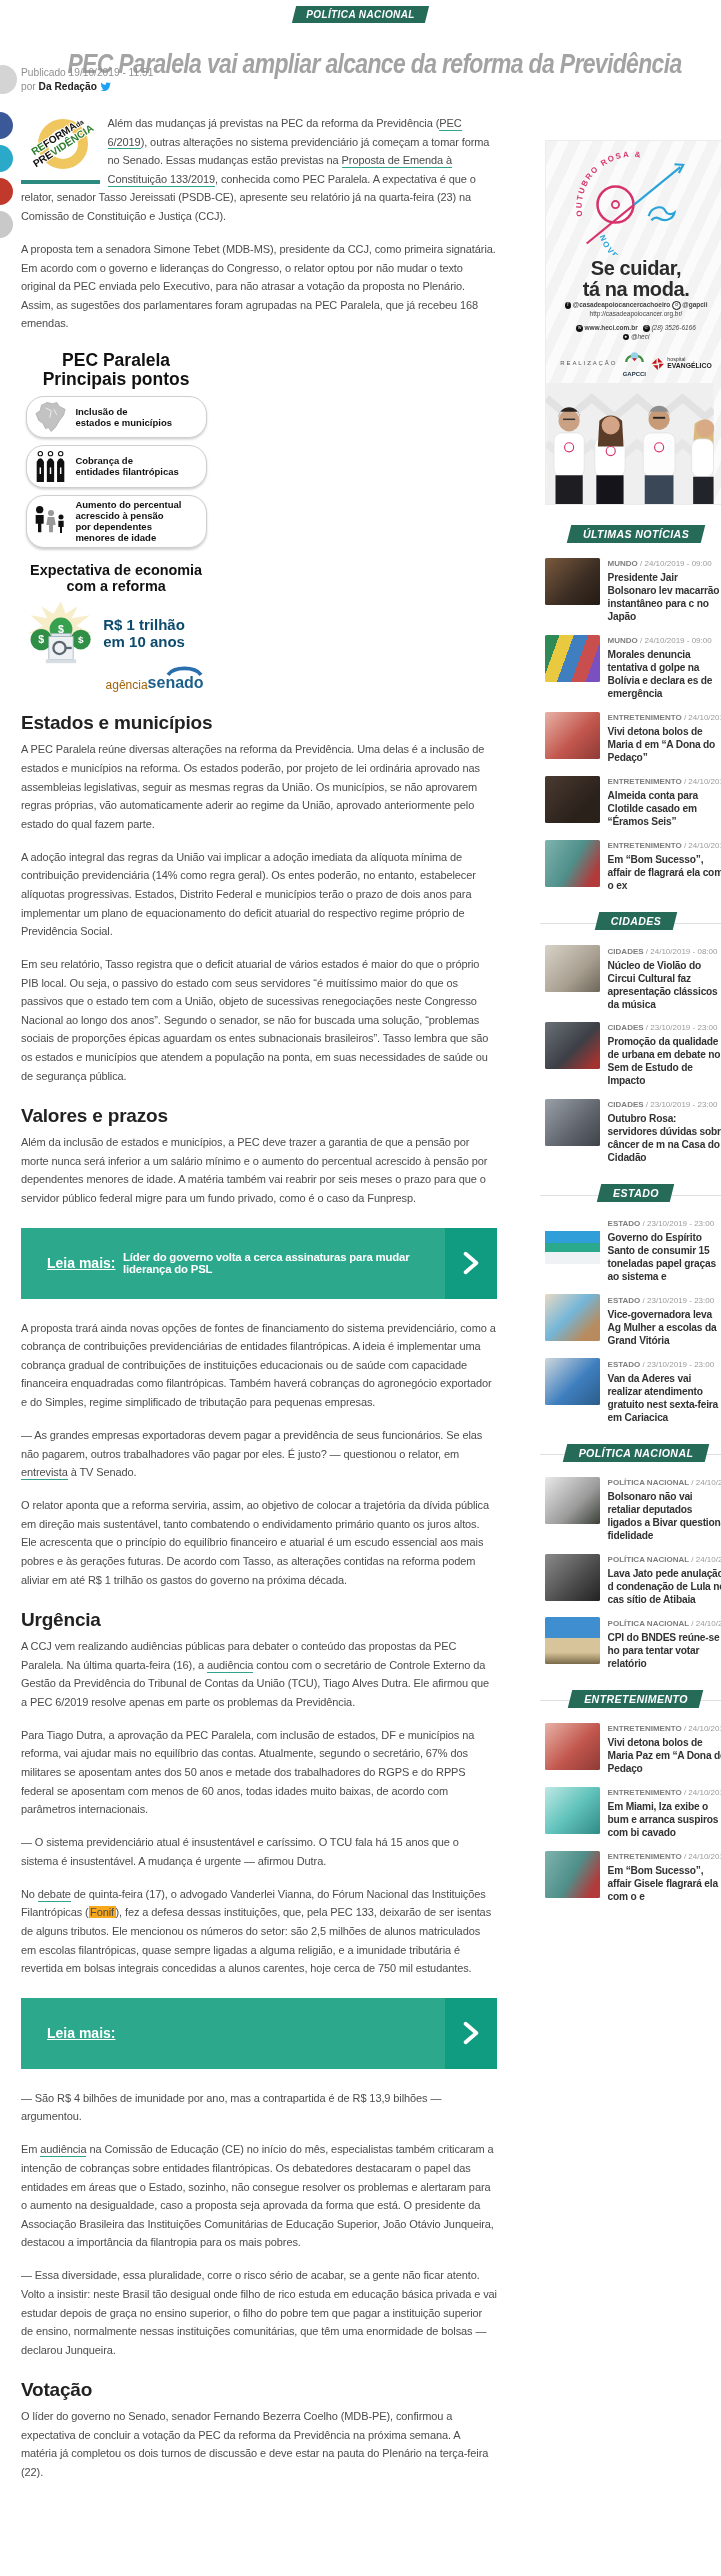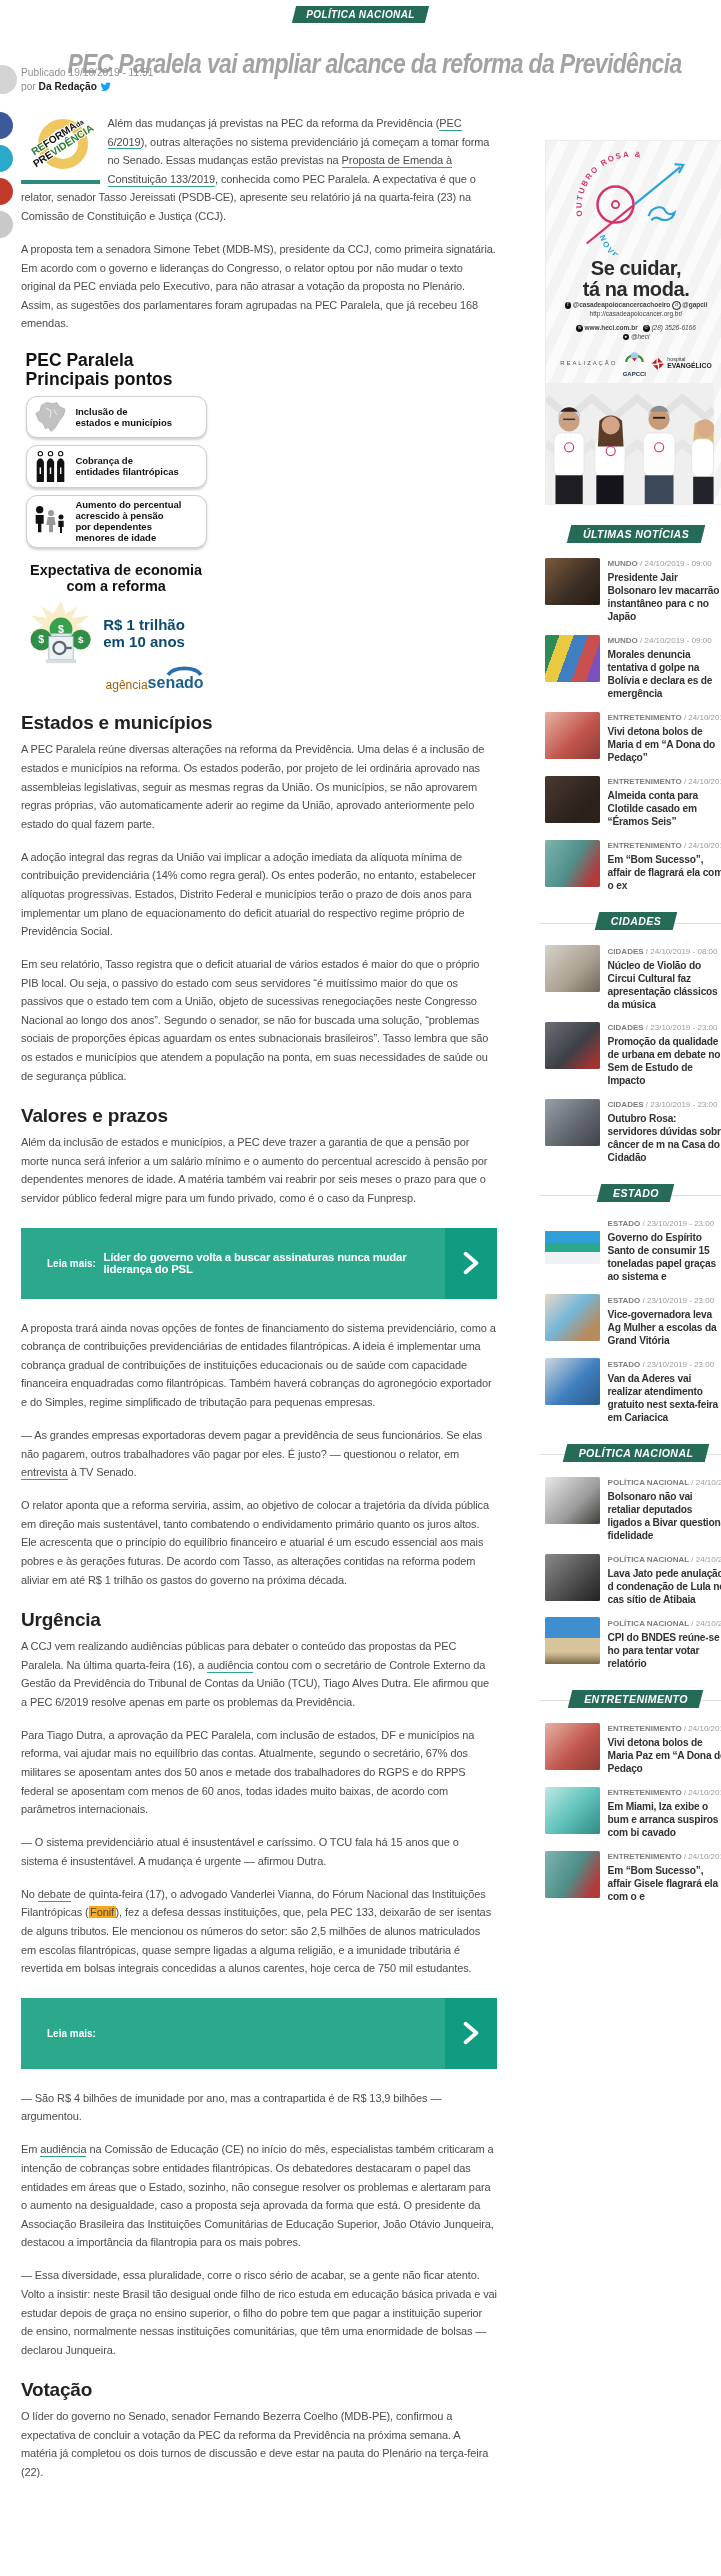--- a/index.html
+++ b/index.html
@@ -36,37 +36,37 @@
   .stamp .ring{position:absolute;left:16.7px;top:1.5px;width:30px;height:30px;border:10.6px solid #f0c75e;border-radius:50%}
   .stamp .stxt{position:absolute;left:-3px;top:13.7px;width:85px;text-align:center;
                transform:rotate(-33deg);font-weight:bold;font-size:10.2px;line-height:10px;color:#111;
                text-shadow:-0.8px -0.8px 0 #fff,0.8px -0.8px 0 #fff,-0.8px 0.8px 0 #fff,0.8px 0.8px 0 #fff}
   .stamp .g{color:#2e7d32}
   .stamp .sm{font-size:6.8px}
   .stamp .bar{position:absolute;left:0;bottom:0;width:79px;height:3.8px;background:#2d8a80}
 
   
   .info{width:181px;margin:18px 0 16.7px 4.6px}
-  .info-title{font-weight:bold;font-size:17.5px;line-height:19px;color:#111}
-  .ibox{display:flex;align-items:center;gap:6.8px;border:0.8px solid #cfcfcf;border-radius:11px;
+  .info-title{text-align:center;font-weight:bold;font-size:17.5px;line-height:19px;color:#111}
+  .ibox{display:flex;align-items:center;gap:6.8px;border:0.8px solid #cfcfcf;border-radius:18px;
         box-shadow:0 1.5px 2.3px rgba(0,0,0,.18);padding:3.8px 6px;margin-top:6.8px;background:#fff;min-height:33px}
   .info-icon{width:36px;flex:none;display:flex;justify-content:center}
   .itxt{font-weight:bold;font-size:9.5px;line-height:11px;color:#111;white-space:pre-line}
   .eco-title{text-align:center;font-weight:bold;font-size:14.4px;line-height:16.7px;color:#111;margin-top:13.7px;white-space:pre-line}
   .eco-row{display:flex;align-items:center;gap:7.6px;margin-top:4.6px}
   .eco-val{font-weight:bold;font-size:15px;line-height:17.5px;color:#0c4a6e;white-space:pre-line}
   .ag-logo{display:flex;justify-content:flex-end;align-items:flex-end;margin-top:7.6px;position:relative;padding-right:3px}
   .ag1{color:#a16207;font-size:12px}
   .ag2{color:#1b5f8c;font-weight:bold;font-size:16px;position:relative}
   .ag2 svg{position:absolute;right:0;top:-9px}
 
   
   .banner{position:relative;background:#2ca98c;min-height:53px;display:flex;align-items:center;
           padding:9px 70px 9px 26px;margin:20px 0;cursor:pointer}
-  .banner .lbl{font-weight:bold;color:#fff;margin-right:7.6px;font-size:10px;white-space:nowrap}
+  .banner .lbl{font-weight:bold;color:#fff;text-decoration:underline;margin-right:7.6px;font-size:14px;white-space:nowrap}
   .banner .txt{font-weight:bold;color:#fff;font-size:11.4px;letter-spacing:-0.2px}
   .banner .strip{position:absolute;right:0;top:0;bottom:0;width:52px;background:#0f9c80;
                  display:flex;align-items:center;justify-content:center}
 
   
   .ad{width:168px;border:0.8px solid #ececec;background:
       repeating-linear-gradient(115deg,#f3f3f3 0 10.6px,#fbfbfb 10.6px 21px);
       padding:6px 6px 0;cursor:pointer}
   .ad-center{text-align:center}
   .slogan{font-size:20px;font-weight:bold;color:#2b2b2b;line-height:20.5px;letter-spacing:-0.4px;text-align:center}
@@ -242,21 +242,21 @@
 
     <div id="article-blocks">
         <h2 class="art">Estados e municípios</h2>
         <p class="art"><span>A PEC Paralela reúne diversas alterações na reforma da Previdência. Uma delas é a inclusão de estados e municípios na reforma. Os estados poderão, por projeto de lei ordinária aprovado nas assembleias legislativas, seguir as mesmas regras da União. Os municípios, se não aprovarem regras próprias, vão automaticamente aderir ao regime da União, aprovado anteriormente pelo estado do qual fazem parte.</span></p>
         <p class="art"><span>A adoção integral das regras da União vai implicar a adoção imediata da alíquota mínima de contribuição previdenciária (14% como regra geral). Os entes poderão, no entanto, estabelecer alíquotas progressivas. Estados, Distrito Federal e municípios terão o prazo de dois anos para implementar um plano de equacionamento do deficit atuarial do respectivo regime próprio de Previdência Social.</span></p>
         <p class="art"><span>Em seu relatório, Tasso registra que o deficit atuarial de vários estados é maior do que o próprio PIB local. Ou seja, o passivo do estado com seus servidores “é muitíssimo maior do que os passivos que o estado tem com a União, objeto de sucessivas renegociações neste Congresso Nacional ao longo dos anos”. Segundo o senador, se não for buscada uma solução, “problemas sociais de proporções épicas aguardam os entes subnacionais brasileiros”. Tasso lembra que são os estados e municípios que atendem a população na ponta, em suas necessidades de saúde ou de segurança pública.</span></p>
         <h2 class="art">Valores e prazos</h2>
         <p class="art"><span>Além da inclusão de estados e municípios, a PEC deve trazer a garantia de que a pensão por morte nunca será inferior a um salário mínimo e o aumento do percentual acrescido à pensão por dependentes menores de idade. A matéria também vai reabrir por seis meses o prazo para que o servidor público federal migre para um fundo privado, como é o caso da Funpresp.</span></p>
         <div class="banner">
           <span class="lbl">Leia mais:</span>
-          <span class="txt">Líder do governo volta a buscar assinaturas nunca mudar liderança do PSL</span>
+          <span class="txt">Líder do governo volta a cerca assinaturas para mudar liderança do PSL</span>
           <span class="strip">
             <svg width="20" height="26" viewBox="0 0 26 34">
               <polyline points="6,5 20,17 6,29" fill="none" stroke="#fff" stroke-width="5" stroke-linecap="round" stroke-linejoin="round"></polyline>
             </svg>
           </span>
         </div>
         <p class="art"><span>A proposta trará ainda novas opções de fontes de financiamento do sistema previdenciário, como a cobrança de contribuições previdenciárias de entidades filantrópicas. A ideia é implementar uma cobrança gradual de contribuições de instituições educacionais ou de saúde com capacidade financeira enquadradas como filantrópicas. Também haverá cobranças do agronegócio exportador e do Simples, regime simplificado de tributação para pequenas empresas.</span></p>
         <p class="art"><span>— As grandes empresas exportadoras devem pagar a previdência de seus funcionários. Se elas não pagarem, outros trabalhadores vão pagar por eles. É justo? — questionou o relator, em </span><a class="link" href="#">entrevista</a><span> à TV Senado.</span></p>
         <p class="art"><span>O relator aponta que a reforma serviria, assim, ao objetivo de colocar a trajetória da dívida pública em direção mais sustentável, tanto combatendo o endividamento primário quanto os juros altos. Ele acrescenta que o princípio do equilíbrio financeiro e atuarial é um escudo essencial aos mais pobres e às gerações futuras. De acordo com Tasso, as alterações contidas na reforma podem aliviar em até R$ 1 trilhão os gastos do governo na próxima década.</span></p>
         <h2 class="art">Urgência</h2>

